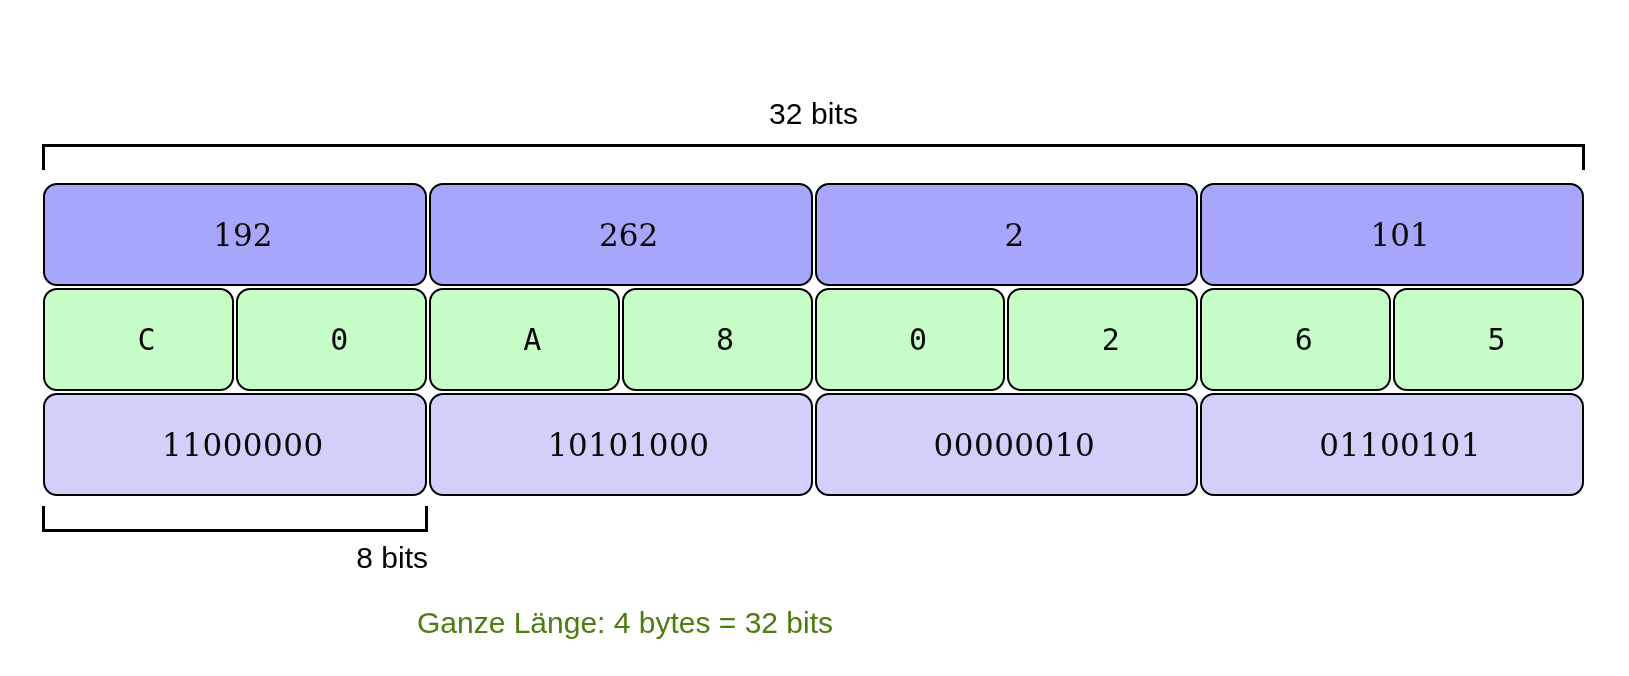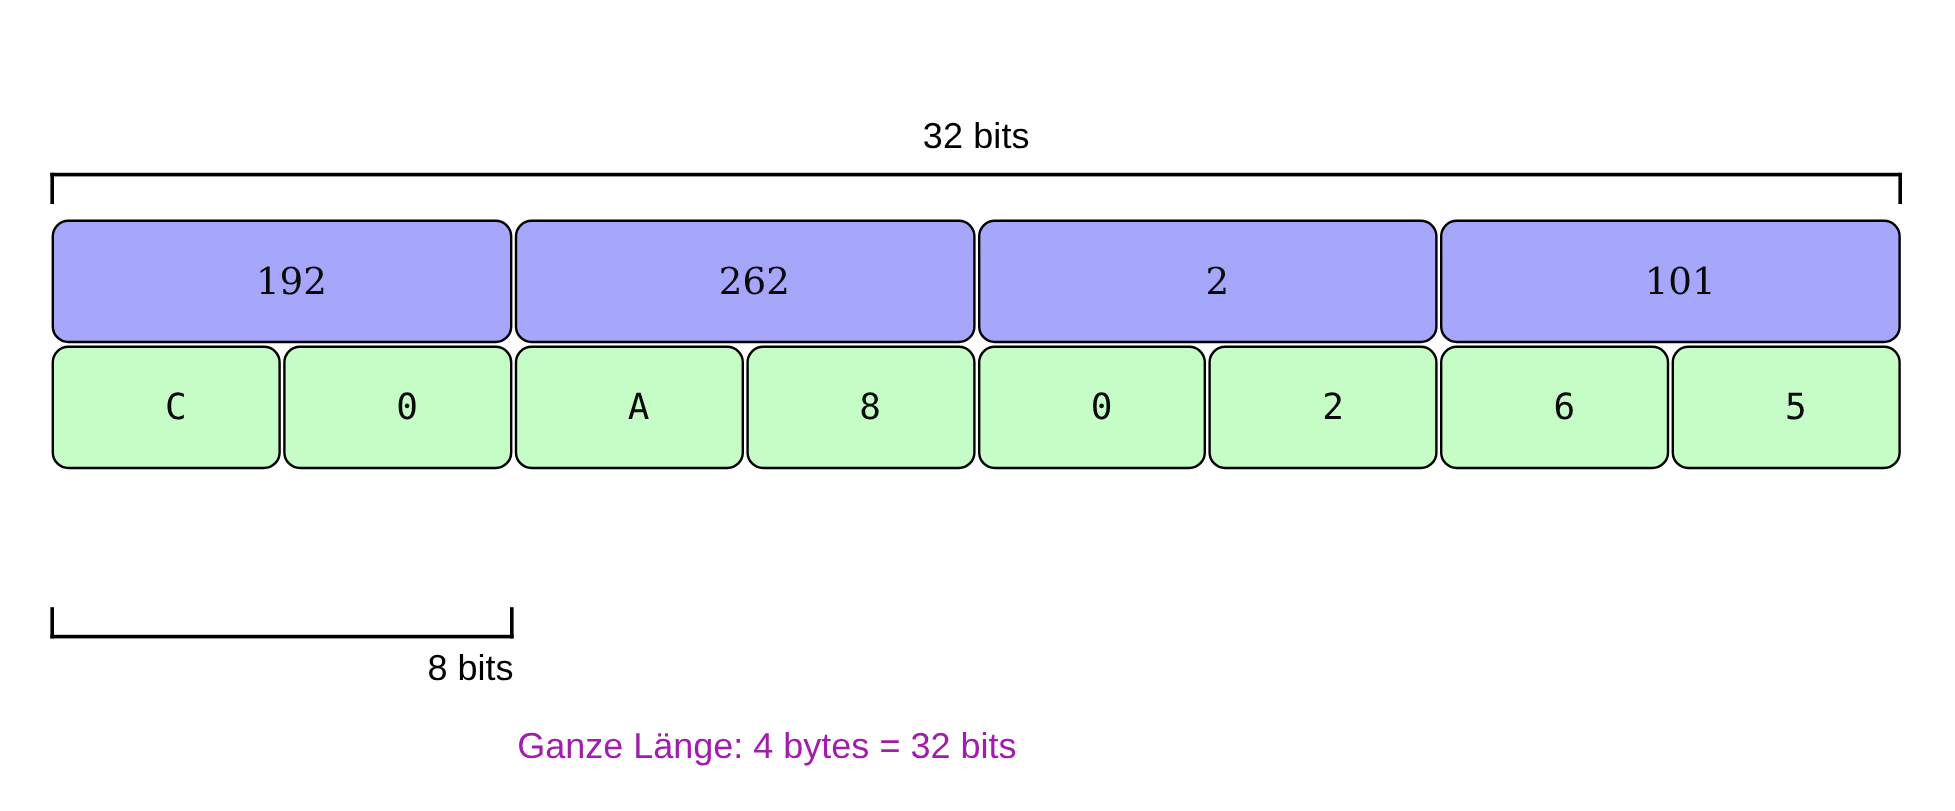--- a/index.html
+++ b/index.html
@@ -133,22 +133,21 @@
   }
 
   
   .caption {
     position: absolute;
     left: 0;
     top: 558px;
     width: 1250px;
     text-align: center;
     font-size: 30px;
-    color: #a21caf;
-    padding-left: 14px;
+    color: #4d7c0f;
   }
 </style>
 </head>
 <body>
 
 <div id="canvas">
 
   <div class="label-32bits">32 bits</div>
 
   <div class="top-bracket">
@@ -168,20 +167,26 @@
     <div class="cell">C</div>
     <div class="cell">0</div>
     <div class="cell">A</div>
     <div class="cell">8</div>
     <div class="cell">0</div>
     <div class="cell">2</div>
     <div class="cell">6</div>
     <div class="cell">5</div>
   </div>
 
+  <div class="row binary">
+    <div class="cell">11000000</div>
+    <div class="cell">10101000</div>
+    <div class="cell">00000010</div>
+    <div class="cell">01100101</div>
+  </div>
 
   <div class="bottom-bracket">
     <div class="span-line"></div>
     <div class="tick left"></div>
     <div class="tick right"></div>
   </div>
 
   <div class="label-8bits">8 bits</div>
 
   <div class="caption">Ganze Länge: 4 bytes = 32 bits</div>

